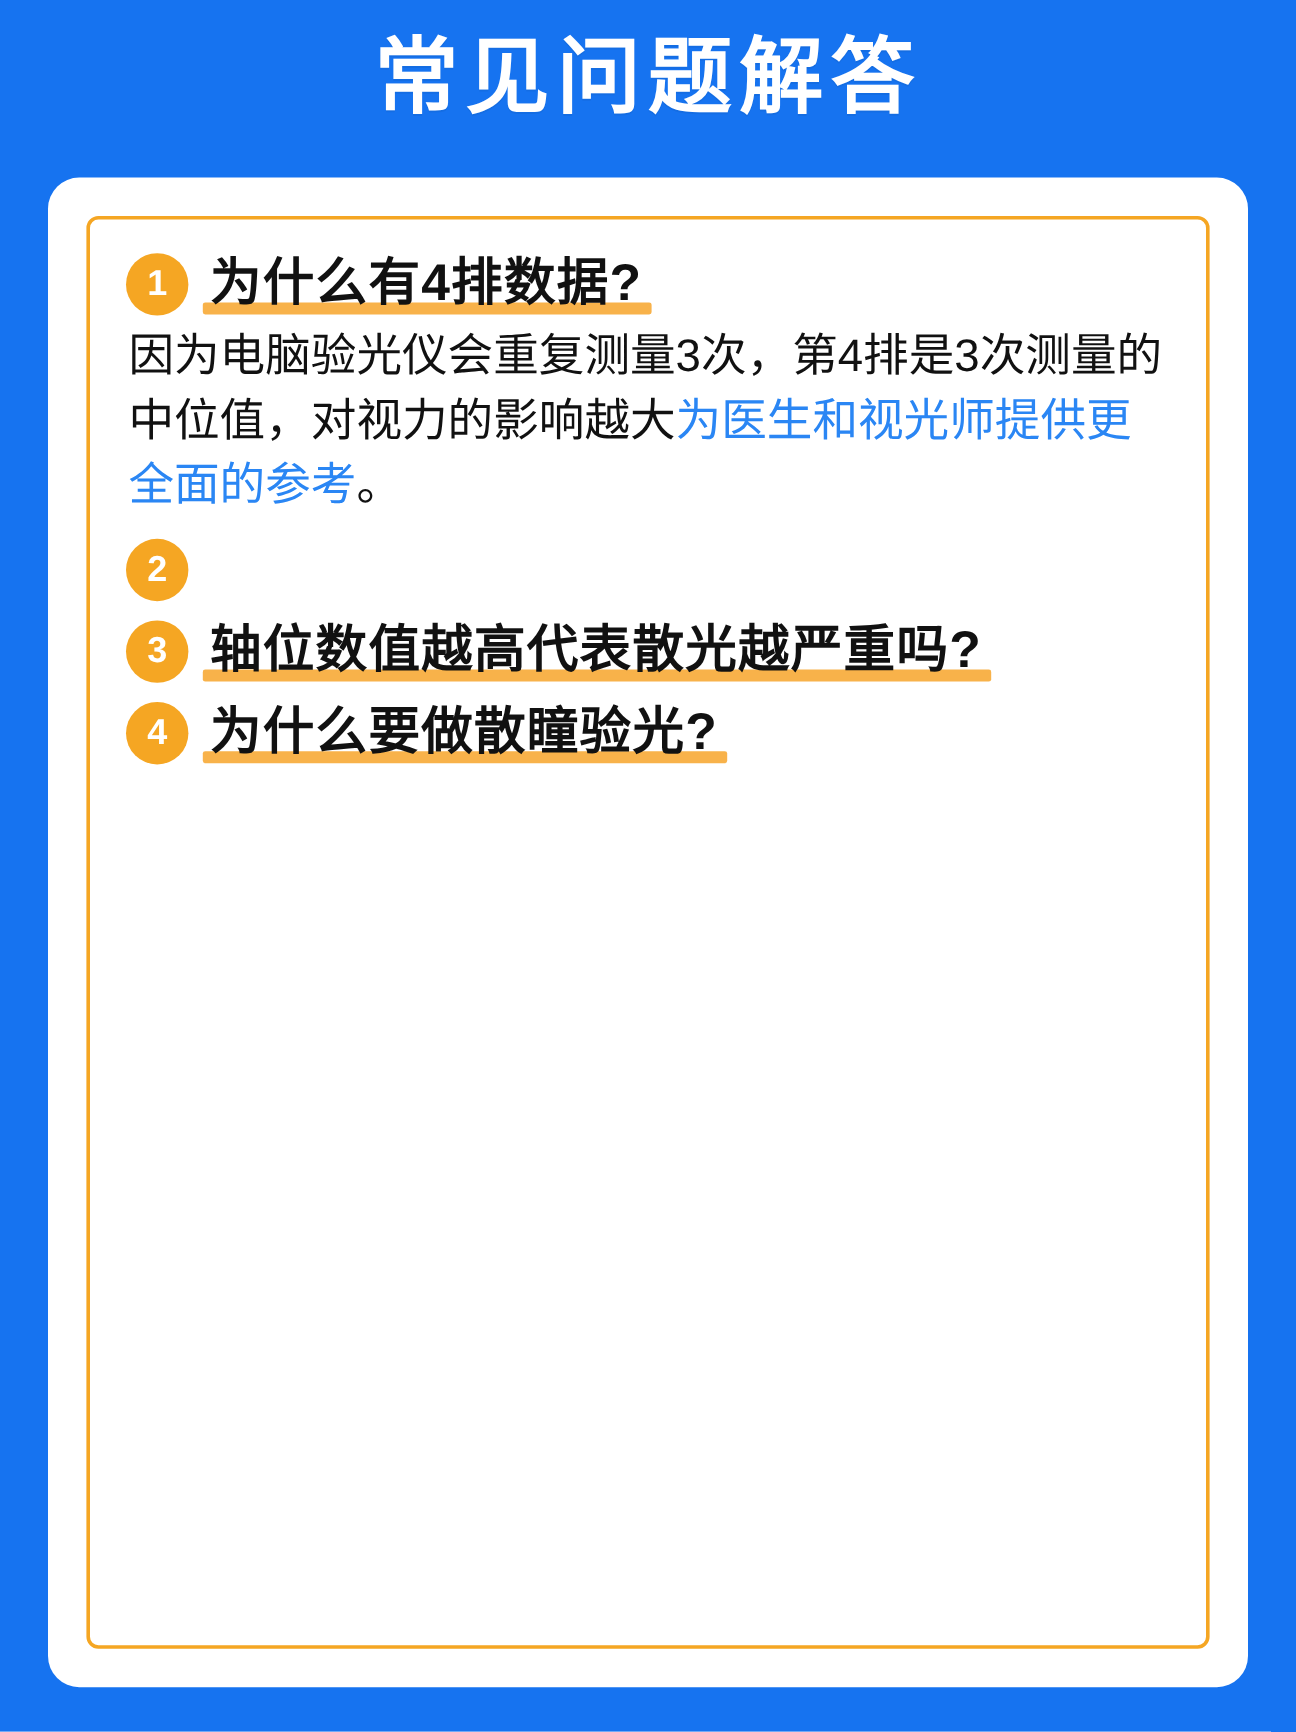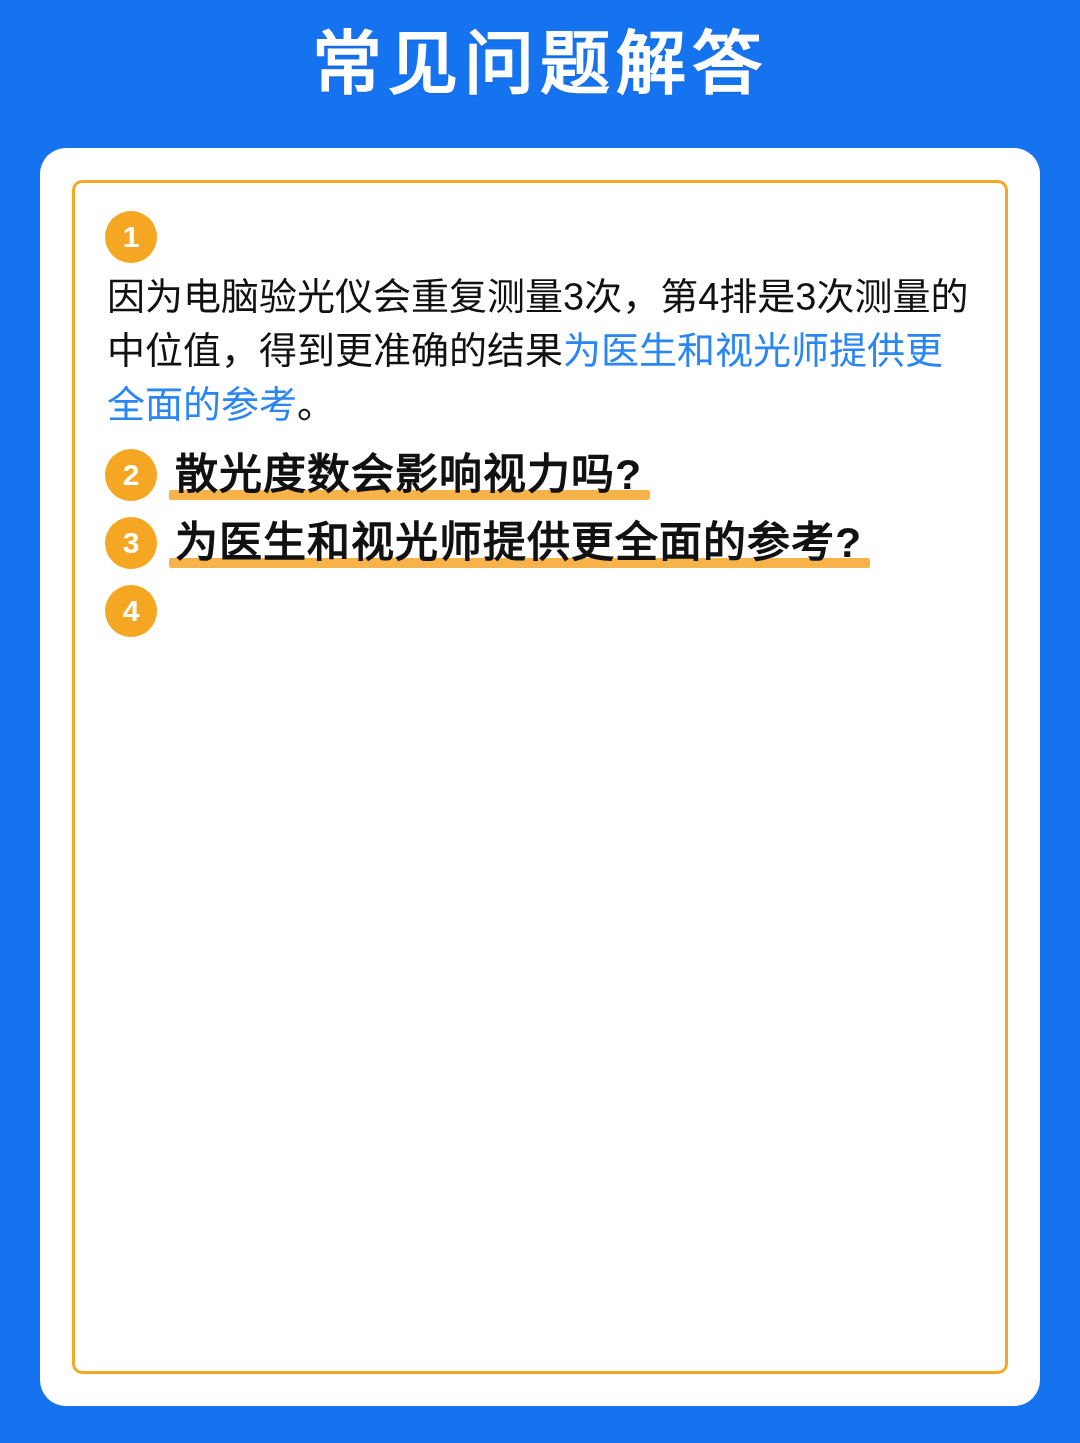--- a/index.html
+++ b/index.html
@@ -117,45 +117,49 @@
 <div class="page">
 
   <div class="title">常见问题解答</div>
 
   <div class="card">
     <div class="inner-frame">
 
       <div class="qa-block">
         <div class="q-head">
           <div class="num-badge">1</div>
+          <div class="q-text-wrap">
+            <div class="q-underline"></div>
+            <div class="q-text">为什么有4排数据?</div>
+          </div>
         </div>
-        <p class="a-text"><span>因为电脑验光仪会重复测量3次，第4排是3次测量的中位值，得到更准确的结果</span><span class="hl">为医生和视光师提供更全面的参考</span><span>。</span></p>
+        <p class="a-text"><span>因为电脑验光仪会重复测量3次，第4排是3次测量的中位值，对视力的影响越大</span><span class="hl">为医生和视光师提供更全面的参考</span><span>。</span></p>
       </div>
 
       <div class="qa-block">
         <div class="q-head">
           <div class="num-badge">2</div>
-          <div class="q-text-wrap">
-            <div class="q-underline"></div>
-            <div class="q-text">散光度数会影响视力吗?</div>
-          </div>
         </div>
       </div>
 
       <div class="qa-block">
         <div class="q-head">
           <div class="num-badge">3</div>
           <div class="q-text-wrap">
             <div class="q-underline"></div>
-            <div class="q-text">为医生和视光师提供更全面的参考?</div>
+            <div class="q-text">轴位数值越高代表散光越严重吗?</div>
           </div>
         </div>
       </div>
 
       <div class="qa-block">
         <div class="q-head">
           <div class="num-badge">4</div>
+          <div class="q-text-wrap">
+            <div class="q-underline"></div>
+            <div class="q-text">为什么要做散瞳验光?</div>
+          </div>
         </div>
       </div>
 
     </div>
   </div>
 </div>
 
 </body></html>

